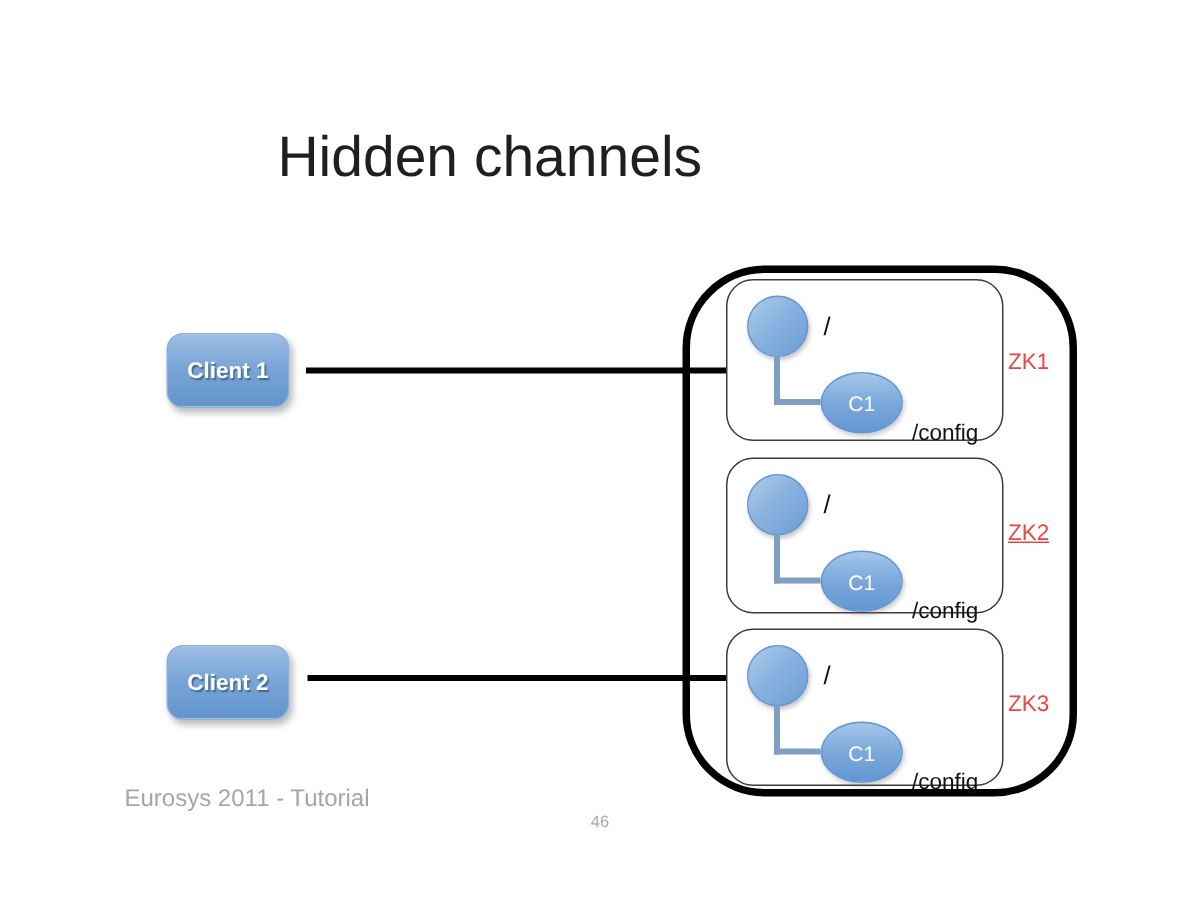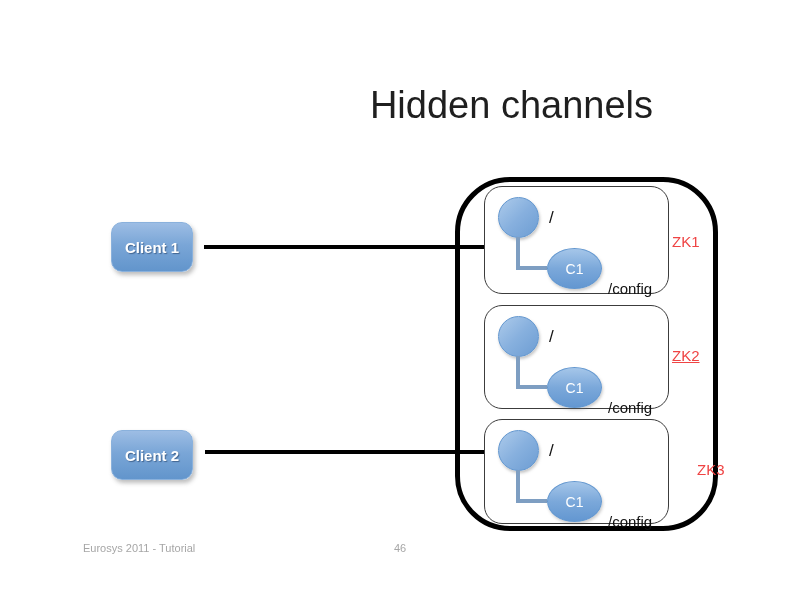--- a/index.html
+++ b/index.html
@@ -9,21 +9,21 @@
     height: 612px;
     background: #ffffff;
     font-family: "Liberation Sans", sans-serif;
     overflow: hidden;
   }
   .title {
     position: absolute;
     top: 84px;
     left: 0;
     width: 653px;
-    text-align: right;
+    text-align: center;
     font-size: 38px;
     font-weight: 500;
     color: #1f1f1f;
     margin: 0;
     letter-spacing: 0px;
   }
   .client {
     position: absolute;
     left: 111px;
     width: 82px;
@@ -131,26 +131,26 @@
   }
   .zk-name {
     position: absolute;
     left: 672px;
     font-size: 15px;
     line-height: 15px;
     color: #ef4444;
   }
   .zk-name-1 { top: 234px; }
   .zk-name-2 { top: 348px; text-decoration: underline; }
-  .zk-name-3 { top: 462px; margin-left: 25px; }
+  .zk-name-3 { top: 462px; }
   .footer-left {
     position: absolute;
     left: 83px;
-    top: 542px;
-    font-size: 11px;
+    top: 524px;
+    font-size: 16px;
     color: #a6a6a6;
   }
   .page-number {
     position: absolute;
     left: 380px;
     top: 542px;
     width: 40px;
     text-align: center;
     font-size: 11px;
     color: #a6a6a6;

